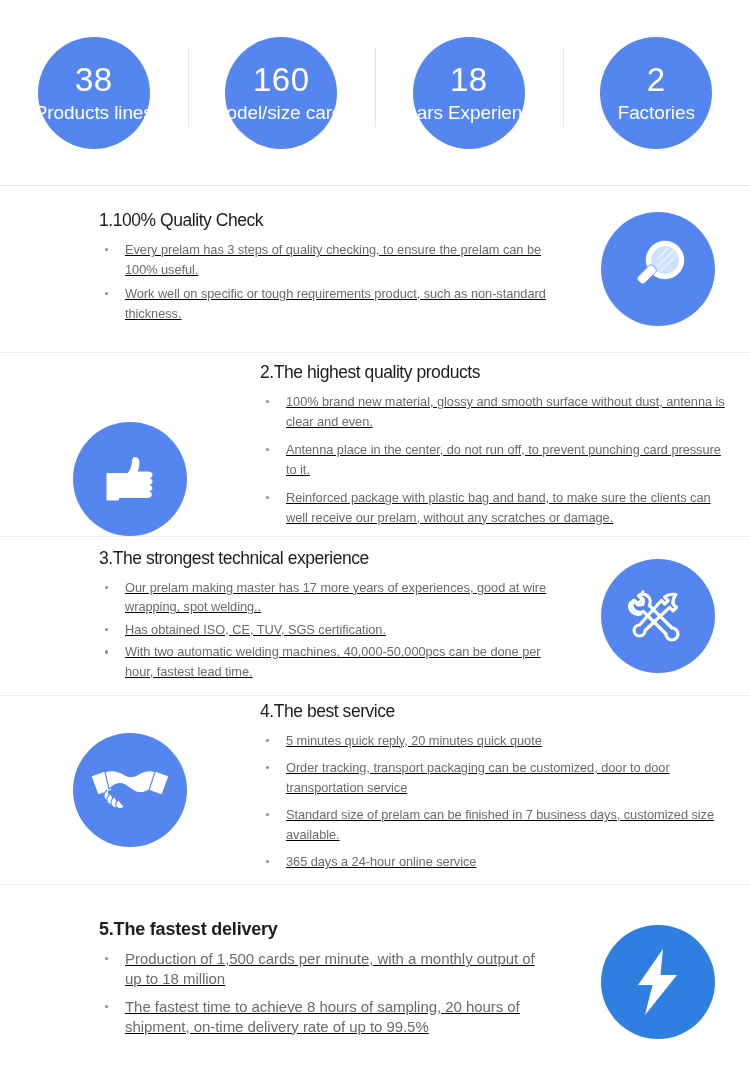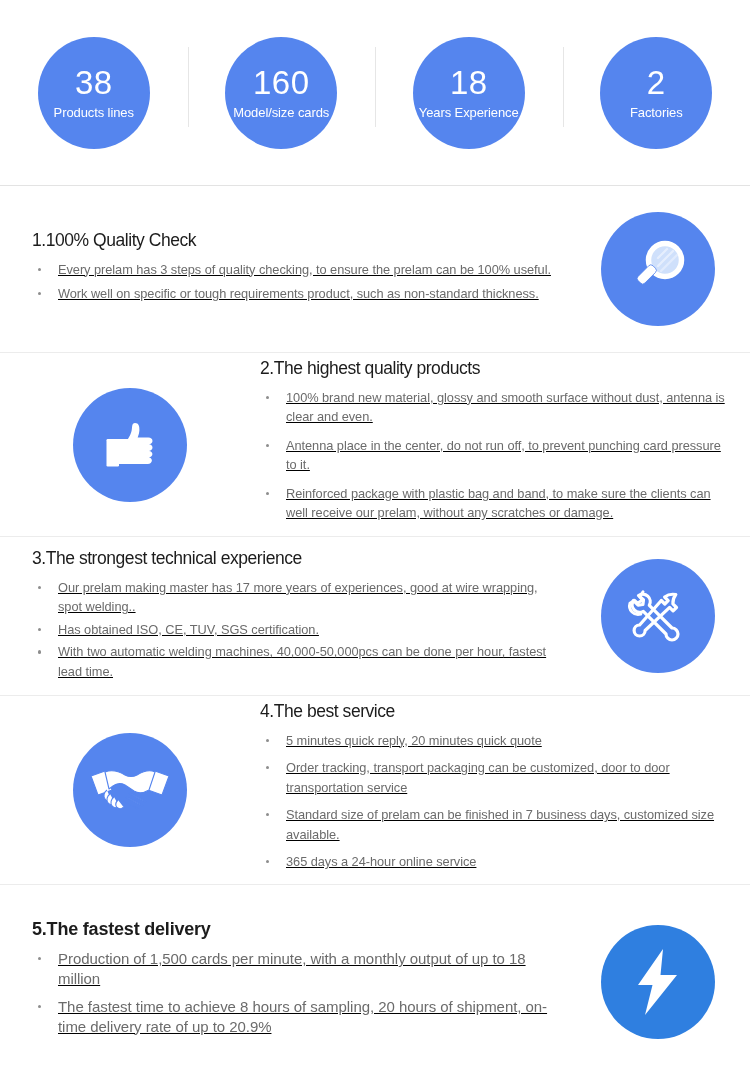--- a/index.html
+++ b/index.html
@@ -63,21 +63,21 @@
 
   .stat-number {
     font-size: 33px;
     font-weight: 400;
     letter-spacing: 0.5px;
     margin-bottom: 7px;
     white-space: nowrap;
   }
 
   .stat-label {
-    font-size: 13px;
+    font-size: 19px;
     font-weight: 400;
     white-space: nowrap;
     letter-spacing: -0.1px;
   }
 
   
   .feature {
     position: relative;
     width: 750px;
     border-bottom: 1px solid #ececec;
@@ -91,21 +91,21 @@
   }
 
   .icon-col {
     flex: 0 0 auto;
     display: flex;
     align-items: center;
     justify-content: center;
   }
 
   
-  .feature.icon-right .feature-text { padding-left: 32px; padding-right: 10px; }
+  .feature.icon-right .feature-text { padding-left: 99px; padding-right: 10px; }
   .feature.icon-right .icon-col { width: 185px; }
 
   
   .feature.icon-left { flex-direction: row; }
   .feature.icon-left .icon-col { width: 260px; }
   .feature.icon-left .feature-text { padding-right: 18px; }
 
   .icon-circle {
     width: 114px;
     height: 114px;
@@ -151,21 +151,21 @@
     left: 6px;
     top: 8px;
     width: 3.4px;
     height: 3.4px;
     border-radius: 50%;
     background: #8d8d8d;
   }
 
   
   .sec1 { height: 167px; }
-  .sec2 { height: 184px; }
+  .sec2 { height: 184px; align-items: flex-end; }
   .sec3 { height: 159px; }
   .sec4 { height: 189px; }
   .sec5 { height: 194px; border-bottom: none; }
 
   .sec1 .feature-text { padding-left: 66px; }
   .sec3 .feature-text { padding-left: 66px; }
   .sec5 .feature-text { padding-left: 66px; }
 
   .sec2 .feature-text { padding-left: 0; }
   .sec4 .feature-text { padding-left: 0; }
@@ -314,21 +314,21 @@
         <li>365 days a 24-hour online service</li>
       </ul>
     </div>
   </section>
 
   <section class="feature icon-right sec5">
     <div class="feature-text">
       <h3 class="feature-title bold">5.The fastest delivery</h3>
       <ul class="bullets">
         <li>Production of 1,500 cards per minute, with a monthly output of up to 18 million</li>
-        <li>The fastest time to achieve 8 hours of sampling, 20 hours of shipment, on-time delivery rate of up to 20.9%</li>
+        <li>The fastest time to achieve 8 hours of sampling, 20 hours of shipment, on-time delivery rate of up to 99.5%</li>
       </ul>
     </div>
     <div class="icon-col">
       <div class="icon-circle vivid">
         <svg width="52" height="70" viewBox="0 0 52 70">
           <path fill="#ffffff" d="M31 2 L6 38 h14.5 L13 68 L45 28 H28.5 z"></path>
         </svg>
       </div>
     </div>
   </section>

